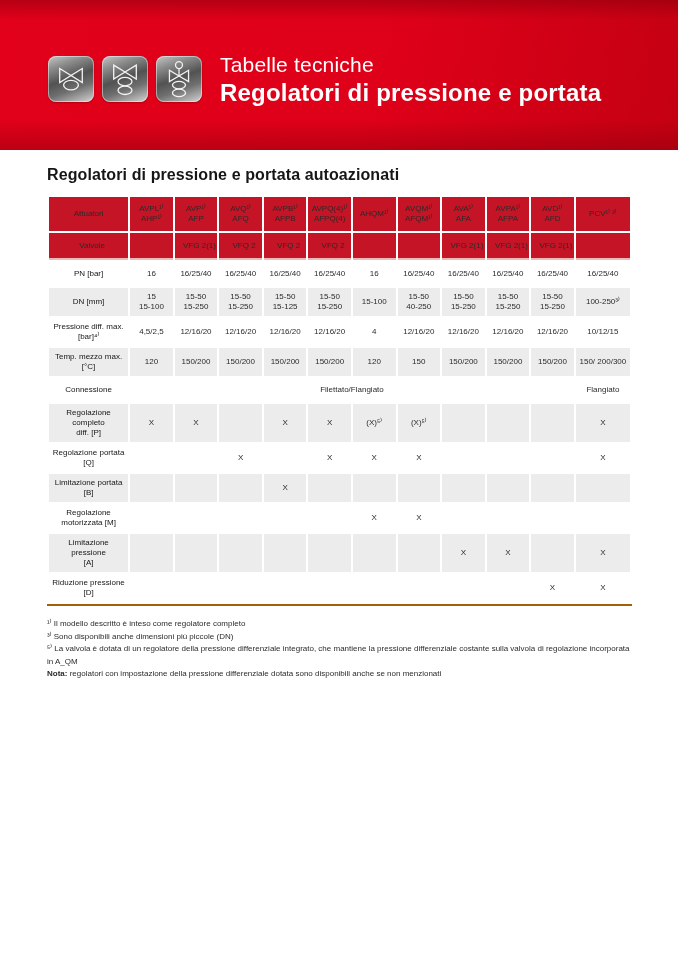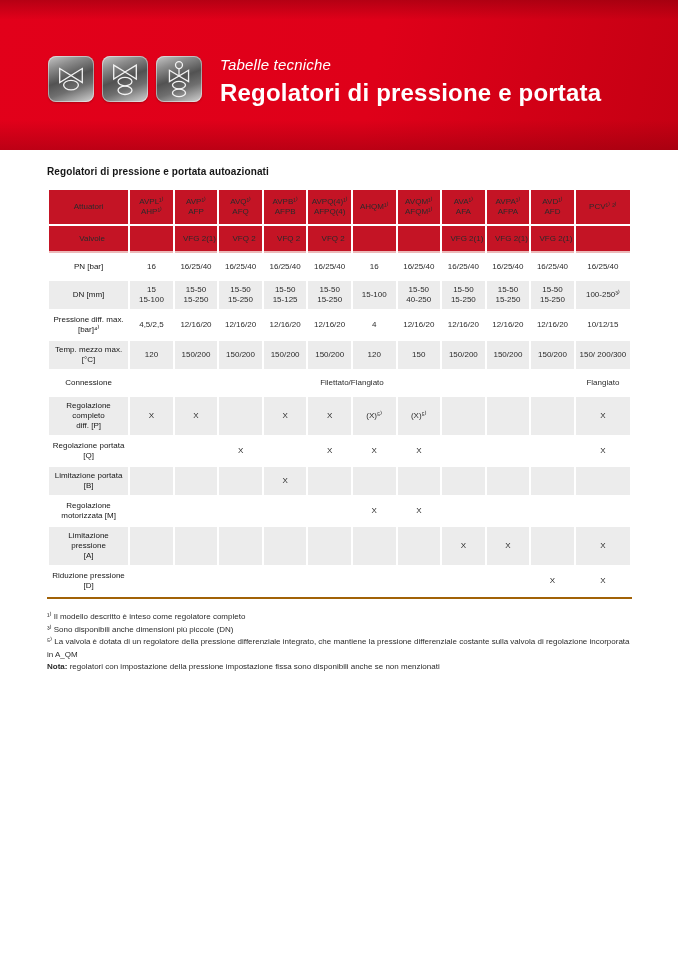--- a/index.html
+++ b/index.html
@@ -18,25 +18,25 @@
   }
   .tiles { display: flex; gap: 8px; }
   .tile {
     width: 46px; height: 46px; border-radius: 8px;
     background: linear-gradient(160deg, #c9c9c9 0%, #8d8d8d 22%, #525252 48%, #6f6f6f 68%, #d6d6d6 100%);
     box-shadow: inset 0 0 0 1px rgba(255,255,255,.45), 0 1px 2px rgba(80,0,0,.35);
     display: flex; align-items: center; justify-content: center;
   }
   .tile svg { display: block; }
   .banner-text { margin-left: 18px; color: #fff; }
-  .banner-eyebrow { font-size: 15px; font-weight: 400; line-height: 26px; letter-spacing: .2px; font-style: italic; }
+  .banner-eyebrow { font-size: 21px; font-weight: 400; line-height: 26px; letter-spacing: .2px; }
   .banner-title { font-size: 24px; font-weight: bold; line-height: 29px; letter-spacing: .2px; }
   
   .content { padding: 16px 46px 0 47px; }
-  .section-title { font-size: 10px; font-weight: bold; color: #161616; margin-bottom: 11px; letter-spacing: .1px; }
+  .section-title { font-size: 16px; font-weight: bold; color: #161616; margin-bottom: 11px; letter-spacing: .1px; }
   
   table.spec {
     width: 585px; table-layout: fixed;
     border-collapse: separate; border-spacing: 2px;
     font-size: 8px; line-height: 1.25;
     border-bottom: 2px solid #a16207;
   }
   table.spec th, table.spec td {
     white-space: pre-line; vertical-align: middle; text-align: center;
     padding: 4px 1px; font-weight: normal; color: #2b2b2b;
@@ -312,17 +312,17 @@
             <td>X</td>
             <td>X</td>
           </tr>
         </tbody>
     </table>
 
     <div class="footnotes">
       <span class="fn">¹⁾ Il modello descritto è inteso come regolatore completo</span>
       <span class="fn">³⁾ Sono disponibili anche dimensioni più piccole (DN)</span>
       <span class="fn">⁵⁾ La valvola è dotata di un regolatore della pressione differenziale integrato, che mantiene la pressione differenziale costante sulla valvola di regolazione incorporata in A_QM</span>
-      <span class="fn"><span class="nota-label">Nota:</span><span> regolatori con impostazione della pressione impostazione fissa sono disponibili anche se non menzionati</span></span>
+      <span class="fn"><span class="nota-label">Nota:</span><span> regolatori con impostazione della pressione differenziale dotata sono disponibili anche se non menzionati</span></span>
     </div>
   </div>
 
 </div>
 
 </body></html>

